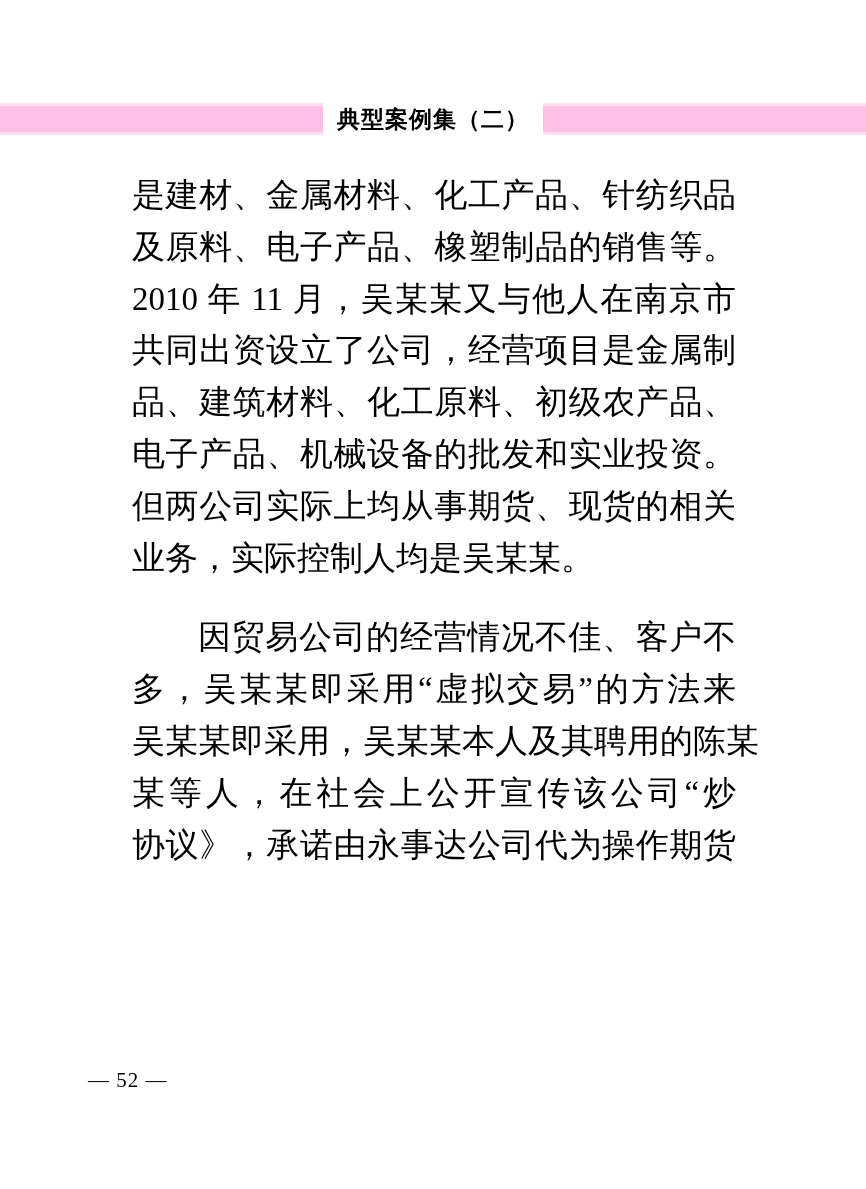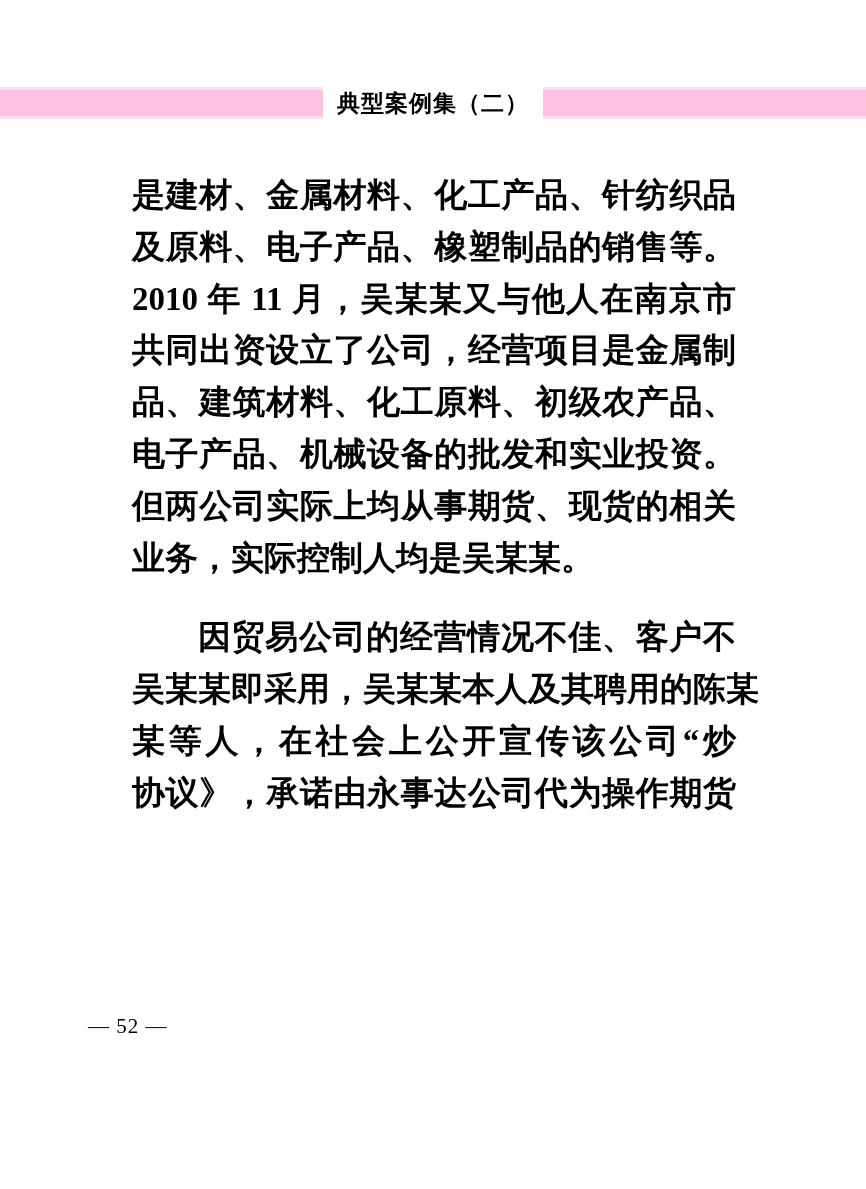--- a/index.html
+++ b/index.html
@@ -15,21 +15,21 @@
     font-family: "Liberation Serif", "DejaVu Serif", serif;
     color: #000000;
   }
   .page {
     position: absolute;
     inset: 0;
   }
   
   .running-head {
     position: absolute;
-    top: 87px;
+    top: 103px;
     left: 0;
     right: 0;
     height: 32px;
     display: flex;
     align-items: center;
   }
   .head-bar {
     flex: 1 1 auto;
     height: 26px;
     background: #ffc2e6;
@@ -49,39 +49,38 @@
   }
   
   .text-block {
     position: absolute;
     top: 170px;
     left: 132px;
     width: 604px;
     font-size: 33px;
     line-height: 51.8px;
     color: #000000;
-    font-weight: bold;
   }
   .text-line {
     text-align: justify;
     text-align-last: justify;
     white-space: nowrap;
   }
   .text-line.para-end {
     text-align: right;
     text-align-last: left;
   }
   .text-line.indent {
     padding-left: 66px;
     margin-top: 28px;
   }
   
   .folio {
     position: absolute;
-    top: 1014px;
+    top: 1068px;
     left: 88px;
     font-size: 21px;
     letter-spacing: 1px;
     color: #000000;
     white-space: nowrap;
     font-family: Liberation Serif, serif;
   }
 </style>
 </head>
 <body>
@@ -97,20 +96,21 @@
   <main class="text-block">
     <div class="text-line">是建材、金属材料、化工产品、针纺织品</div>
     <div class="text-line">及原料、电子产品、橡塑制品的销售等。</div>
     <div class="text-line">2010 年 11 月，吴某某又与他人在南京市</div>
     <div class="text-line">共同出资设立了公司，经营项目是金属制</div>
     <div class="text-line">品、建筑材料、化工原料、初级农产品、</div>
     <div class="text-line">电子产品、机械设备的批发和实业投资。</div>
     <div class="text-line">但两公司实际上均从事期货、现货的相关</div>
     <div class="text-line para-end">业务，实际控制人均是吴某某。</div>
     <div class="text-line indent">因贸易公司的经营情况不佳、客户不</div>
+    <div class="text-line">多，吴某某即采用“虚拟交易”的方法来</div>
     <div class="text-line">吴某某即采用，吴某某本人及其聘用的陈某</div>
     <div class="text-line">某等人，在社会上公开宣传该公司“炒</div>
     <div class="text-line">协议》，承诺由永事达公司代为操作期货</div>
   </main>
 
   <footer>
     <div class="folio">— 52 —</div>
   </footer>
 
 </div>

